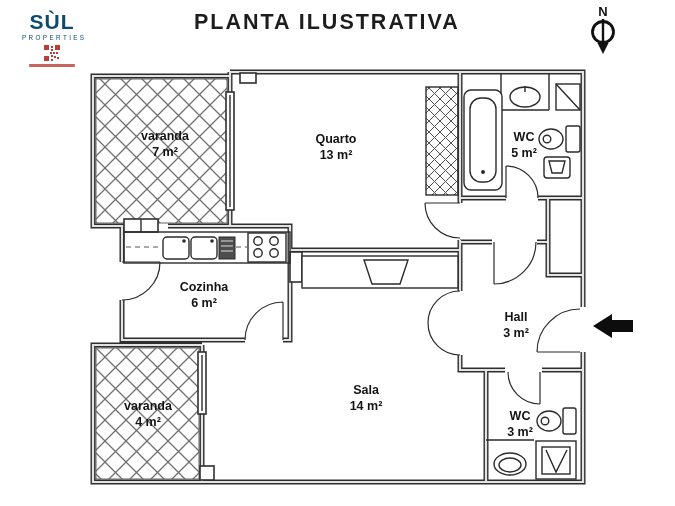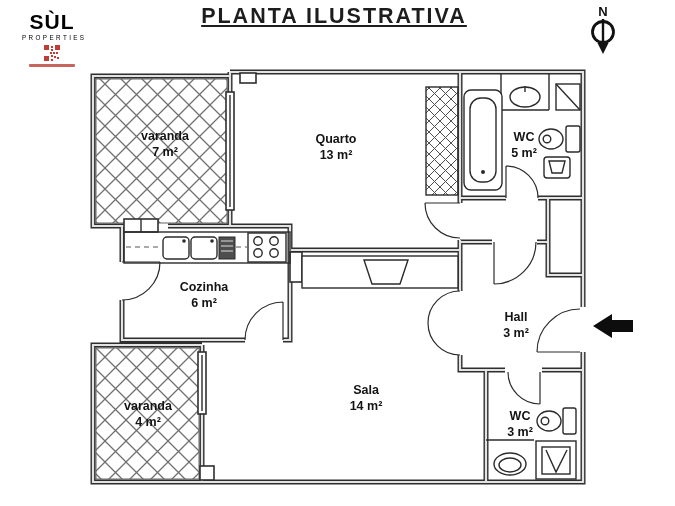--- a/index.html
+++ b/index.html
@@ -1,25 +1,25 @@
 <!DOCTYPE html>
 <html><head>
 <meta charset="utf-8">
 <style>
   html,body{margin:0;padding:0;background:#fff;}
   .stage{position:relative;width:675px;height:506px;background:#ffffff;overflow:hidden;
          font-family:"Liberation Sans",sans-serif;}
   .plan-svg{position:absolute;left:0;top:0;}
   
-  .logo{position:absolute;left:22px;top:11px;width:60px;text-align:center;color:#000000;}
+  .logo{position:absolute;left:22px;top:11px;width:60px;text-align:center;color:#0c4a6e;}
   .logo-brand{font-size:21px;font-weight:bold;letter-spacing:1px;line-height:1;}
   .logo-sub{font-size:6.3px;letter-spacing:2.4px;margin-top:2px;}
   .logo-qr{display:block;margin:4px auto 0 auto;}
   .logo-tagline{width:46px;height:3px;background:#bc3e37;opacity:.8;margin:3px auto 0 auto;border-radius:1px;}
-  .title-block{position:absolute;left:194px;top:4px;width:280px;text-align:center;color:#1d1d1d;text-decoration:underline;}
+  .title-block{position:absolute;left:194px;top:10px;width:280px;text-align:left;color:#1d1d1d;}
   .title{font-size:21.5px;font-weight:600;letter-spacing:2px;line-height:1.15;}
   .subtitle{font-size:13px;color:#2e2e2e;margin-top:2px;}
   
   .wall-o{stroke:#2f2f2f;stroke-width:5;fill:none;stroke-linecap:butt;}
   .wall-i{stroke:#e3e3e3;stroke-width:2.2;fill:none;stroke-linecap:butt;}
   .thin{stroke:#2b2b2b;stroke-width:1.4;fill:none;}
   .thin-f{stroke:#2b2b2b;stroke-width:1.4;fill:#fff;}
   .door{stroke:#2b2b2b;stroke-width:1.2;fill:none;}
   .dash{stroke:#555;stroke-width:1;fill:none;stroke-dasharray:5 4;}
   .block{fill:#fff;stroke:#2f2f2f;stroke-width:1.6;}

